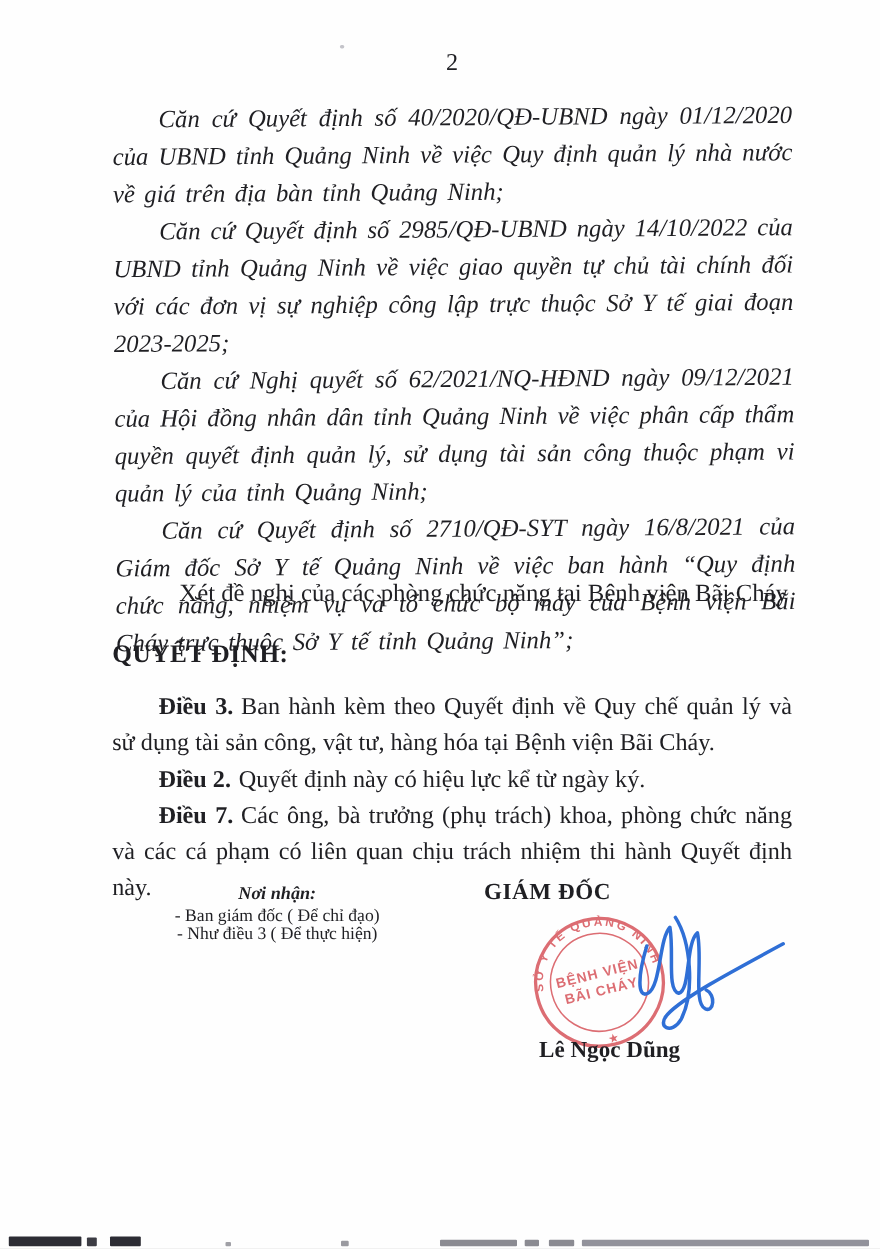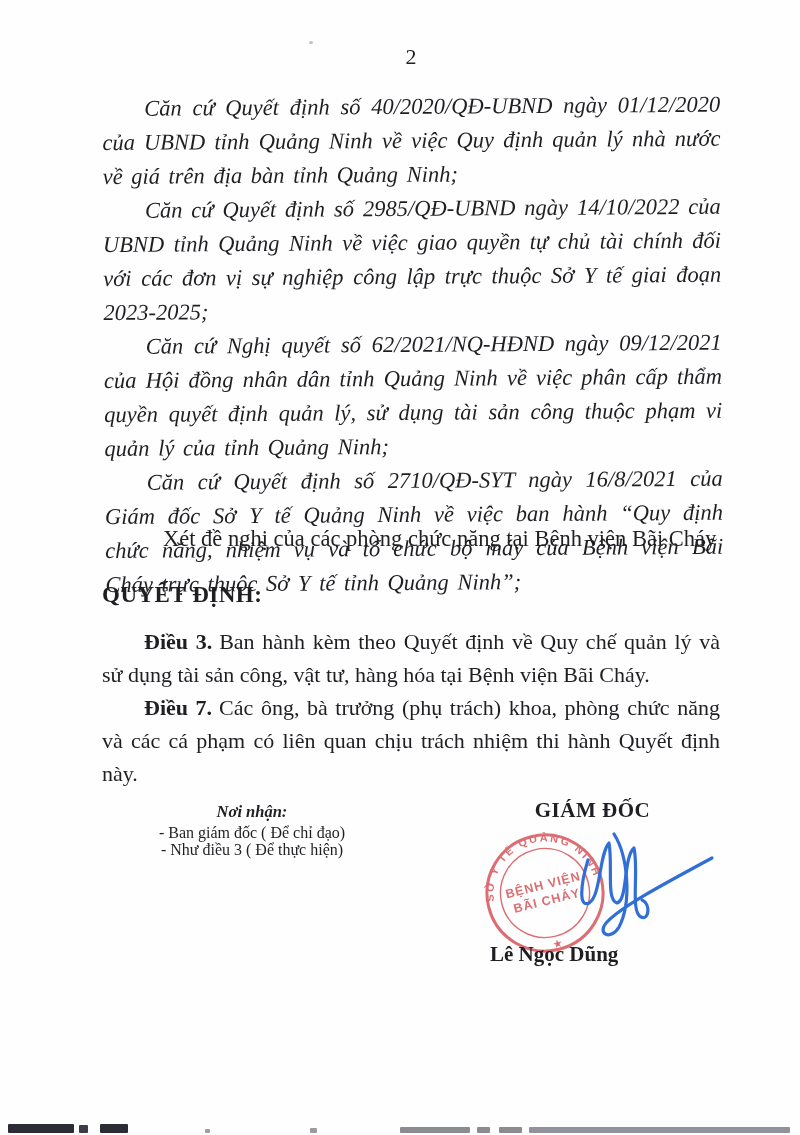--- a/index.html
+++ b/index.html
@@ -32,21 +32,21 @@
     position:absolute; top:625px; left:102px; width:618px;
     font-size:22px; line-height:33px; text-align:justify;
   }
   .articles p{margin:0; text-indent:42px;}
   .art-label{margin-right:7px;}
   .recipients{
     position:absolute; top:803px; left:102px; width:300px;
     font-size:16px; line-height:17.5px;text-align:center;
   }
   .recipients-label{font-weight:bold; font-style:italic; font-size:16.5px; margin-bottom:3px;}
-  .sign-block{position:absolute; left:440px; top:798px; width:305px; text-align:center;}
+  .sign-block{position:absolute; left:440px; top:798px; width:305px; }
   .sign-title{font-size:21px; font-weight:bold; letter-spacing:0.5px;}
   .signer-name{
     position:absolute; left:490px; top:942px; width:205px;
     font-size:21px; font-weight:bold;
   }
   .stamp-svg{position:absolute; left:481px; top:829px; width:128px; height:128px; opacity:0.88;}
   .signature-svg{position:absolute; left:548px; top:824px; width:170px; height:130px;}
   .artifact{position:absolute; border-radius:1px;}
   .a1{left:8px;   top:1124px; width:66px;  height:9px; background:#2c2c34;}
   .a2{left:79px;  top:1125px; width:9px;   height:8px; background:#3c3c44;}
@@ -72,20 +72,21 @@
     <p>Căn cứ Nghị quyết số 62/2021/NQ-HĐND ngày 09/12/2021 của Hội đồng nhân dân tỉnh Quảng Ninh về việc phân cấp thẩm quyền quyết định quản lý, sử dụng tài sản công thuộc phạm vi quản lý của tỉnh Quảng Ninh;</p>
     <p>Căn cứ Quyết định số 2710/QĐ-SYT ngày 16/8/2021 của Giám đốc Sở Y tế Quảng Ninh về việc ban hành “Quy định chức năng, nhiệm vụ và tổ chức bộ máy của Bệnh viện Bãi Cháy trực thuộc Sở Y tế tỉnh Quảng Ninh”;</p>
   </div>
 
   <p class="proposal">Xét đề nghị của các phòng chức năng tại Bệnh viện Bãi Cháy</p>
 
   <h2 class="decision-heading">QUYẾT ĐỊNH:</h2>
 
   <div class="articles">
     <p><b class="art-label">Điều 3.</b><span>Ban hành kèm theo Quyết định về Quy chế quản lý và sử dụng tài sản công, vật tư, hàng hóa tại Bệnh viện Bãi Cháy.</span></p>
+    <p><b class="art-label">Điều 2.</b><span>Quyết định này có hiệu lực kể từ ngày ký.</span></p>
     <p><b class="art-label">Điều 7.</b><span>Các ông, bà trưởng (phụ trách) khoa, phòng chức năng và các cá phạm có liên quan chịu trách nhiệm thi hành Quyết định này.</span></p>
   </div>
 
   <div class="recipients">
     <div class="recipients-label">Nơi nhận:</div>
     <div>- Ban giám đốc ( Để chỉ đạo)</div>
     <div>- Như điều 3 ( Để thực hiện)</div>
   </div>
 
   <div class="sign-block">

